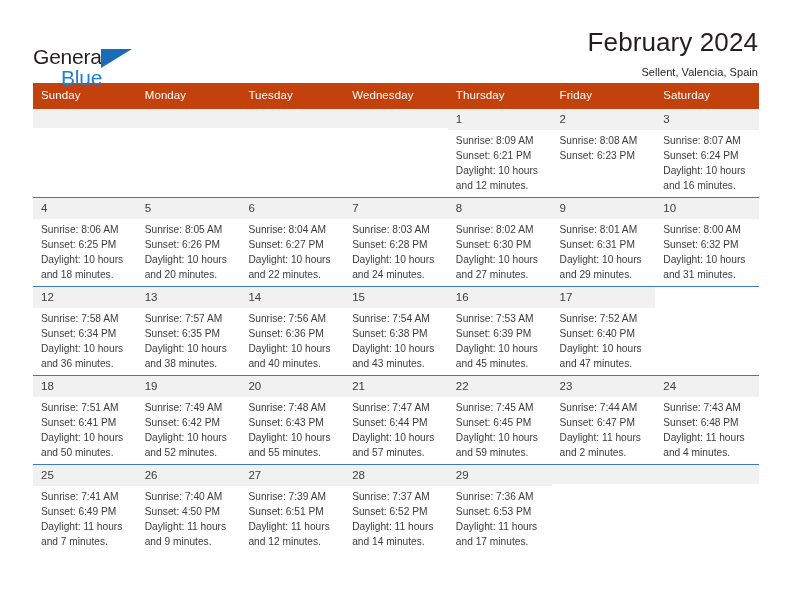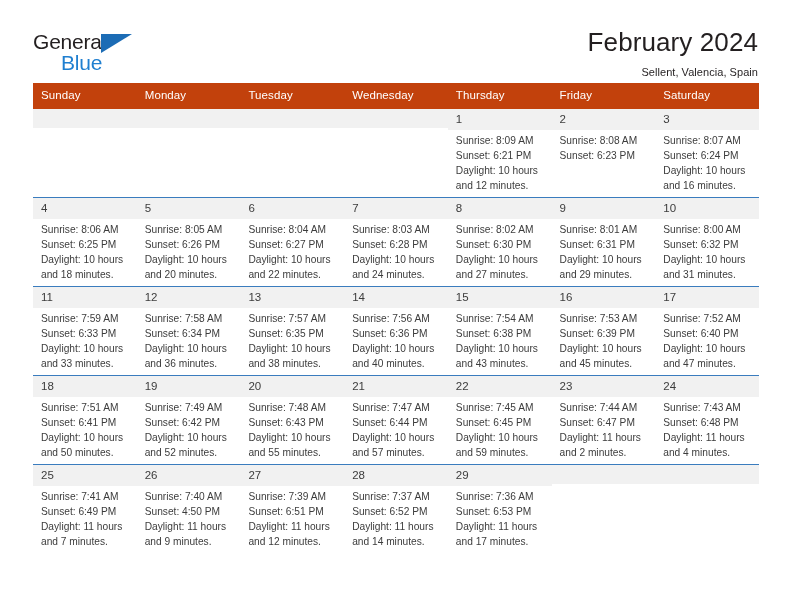--- a/index.html
+++ b/index.html
@@ -23,20 +23,21 @@
     align-items: flex-start;
     justify-content: space-between;
     padding: 28px 34px 0 33px;
     height: 75px;
   }
   .logo {
     position: relative;
     width: 110px;
     height: 46px;
     user-select: none;
+    margin-top: 15px;
   }
   .logo-general {
     position: absolute;
     left: 0; top: 2px;
     font-size: 21px;
     letter-spacing: -0.2px;
     color: #231f20;
     font-family: "Liberation Sans", sans-serif;
   }
   .logo-tri {
@@ -240,28 +241,20 @@
             <span class="daynum">10</span>
             <div class="info">
               <div>Sunrise: 8:00 AM</div>
               <div>Sunset: 6:32 PM</div>
               <div class="daylight">Daylight: 10 hours and 31 minutes.</div>
             </div>
           </div>
         </div>
         <div class="week">
           <div class="cell">
-            <span class="daynum">11</span>
-            <div class="info">
-              <div>Sunrise: 7:59 AM</div>
-              <div>Sunset: 6:33 PM</div>
-              <div class="daylight">Daylight: 10 hours and 33 minutes.</div>
-            </div>
-          </div>
-          <div class="cell">
             <span class="daynum">12</span>
             <div class="info">
               <div>Sunrise: 7:58 AM</div>
               <div>Sunset: 6:34 PM</div>
               <div class="daylight">Daylight: 10 hours and 36 minutes.</div>
             </div>
           </div>
           <div class="cell">
             <span class="daynum">13</span>
             <div class="info">

